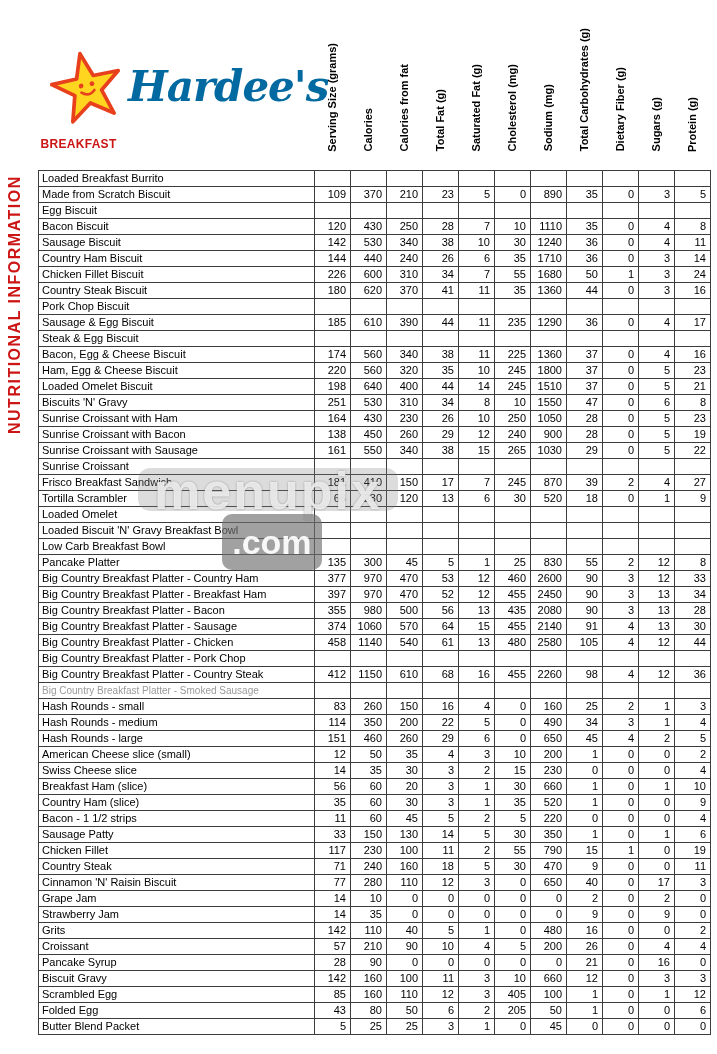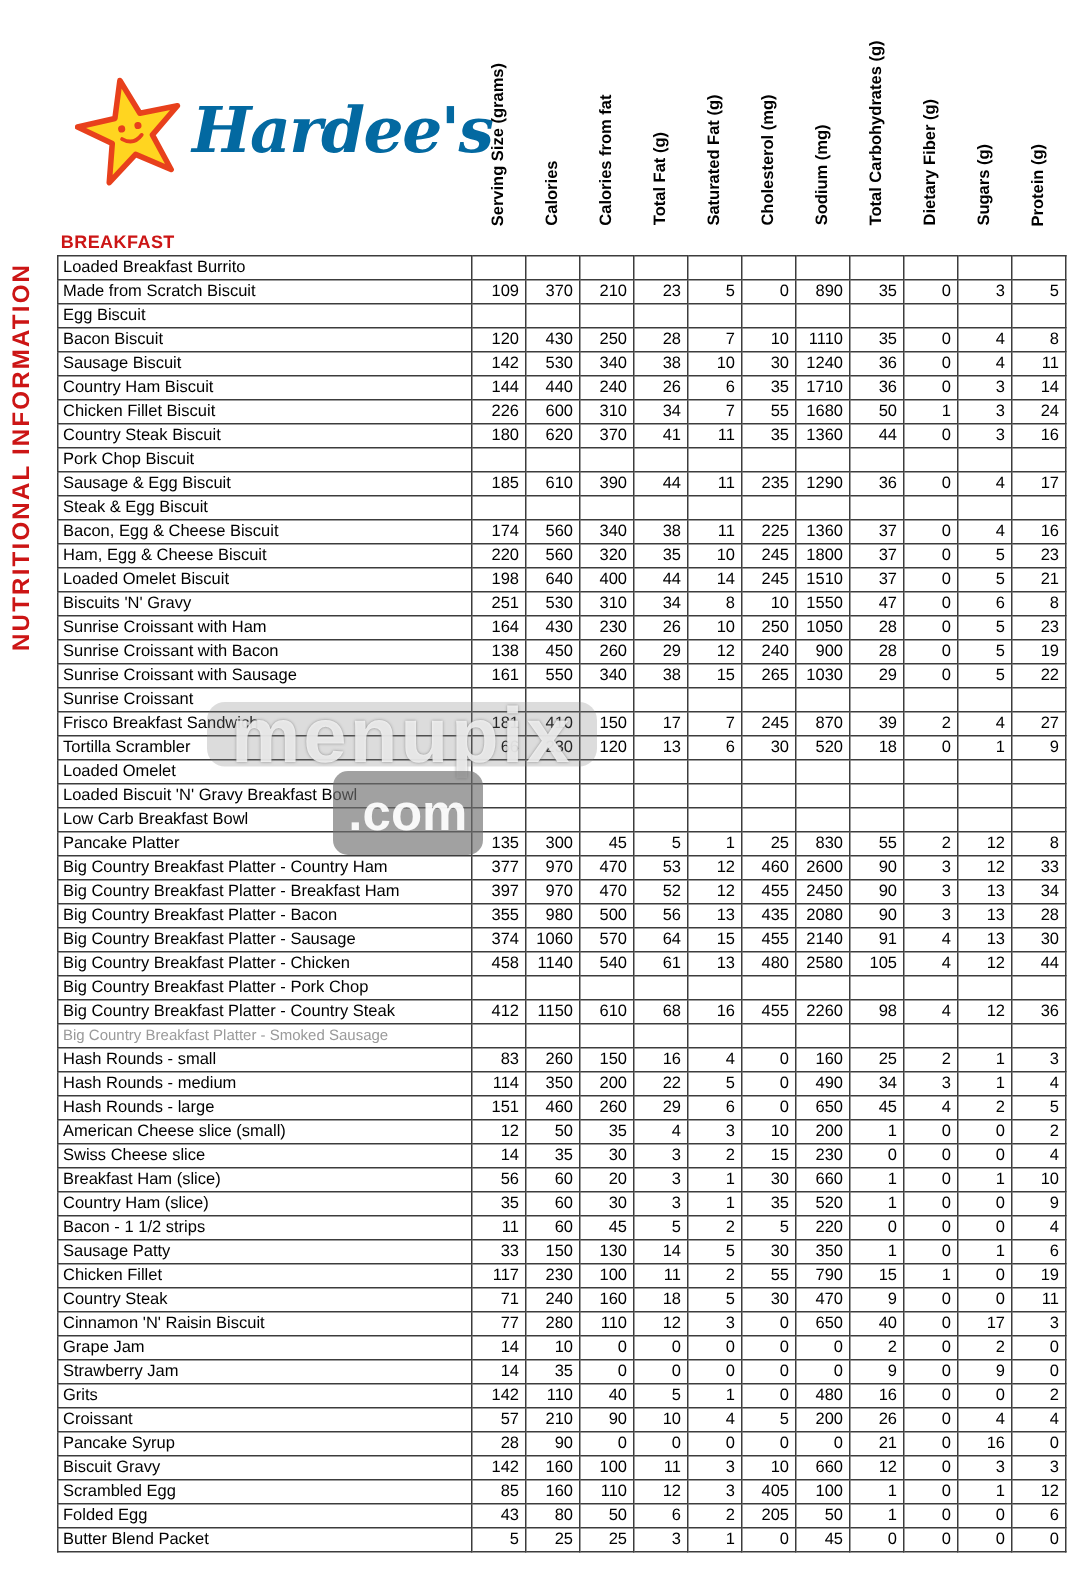--- a/index.html
+++ b/index.html
@@ -28,21 +28,21 @@
   table { border-collapse:collapse; table-layout:fixed; }
   thead th { vertical-align:bottom; height:166px; font-size:11px; font-weight:bold;
              text-align:center; padding:0; border:none; color:#000; }
   th.name-col { width:276px; text-align:left; }
   th.vert { width:36px; }
   .vert-label {
     display:inline-block; writing-mode:vertical-rl; transform:rotate(180deg);
     white-space:nowrap; margin-bottom:16px; line-height:13px;
   }
   .breakfast { color:#cc1515; font-weight:bold; font-size:12px; padding-left:2px;
-               display:block; margin-bottom:2px; letter-spacing:0.3px; }
+               display:block; margin-bottom:19px; letter-spacing:0.3px; }
   tbody td { border:1px solid #3c3c3c; height:16px; font-size:11px; line-height:15px;
              padding:0; color:#000; overflow:hidden; white-space:nowrap; }
   td.name { padding-left:3px; text-align:left;margin-left:48px; }
   td.val  { text-align:right; padding-right:4px; }
   tr.muted td { color:#9a9a9a; font-size:10px; }
   
   .watermark {
     position:absolute; left:138px; top:468px; height:43px;
     display:flex; align-items:center; padding:0 16px;
     background:rgba(128,128,128,0.28); border-radius:12px; z-index:5;flex-direction:column;

